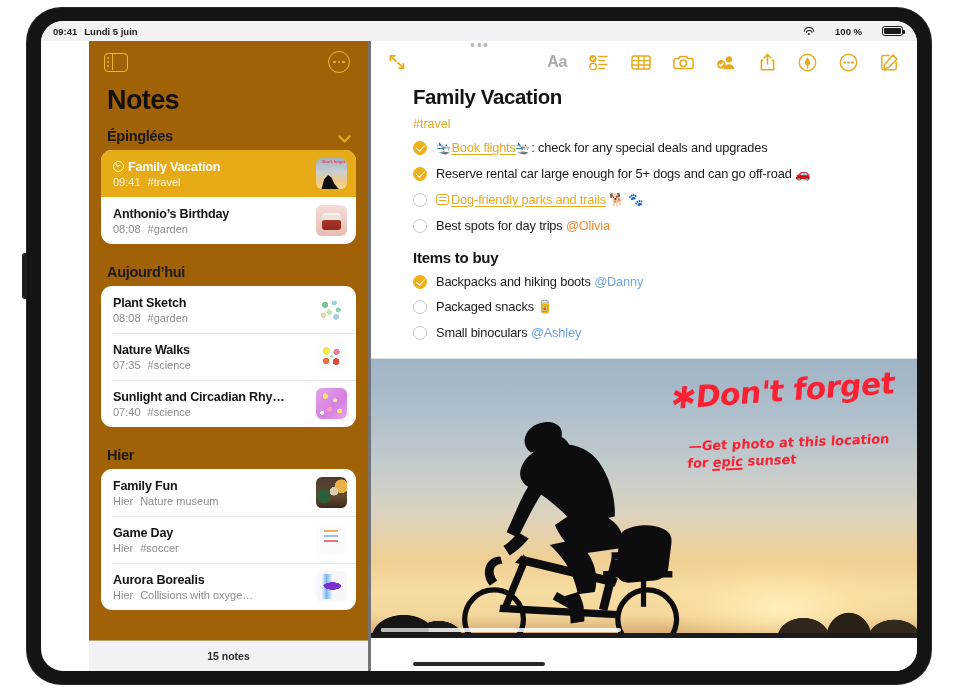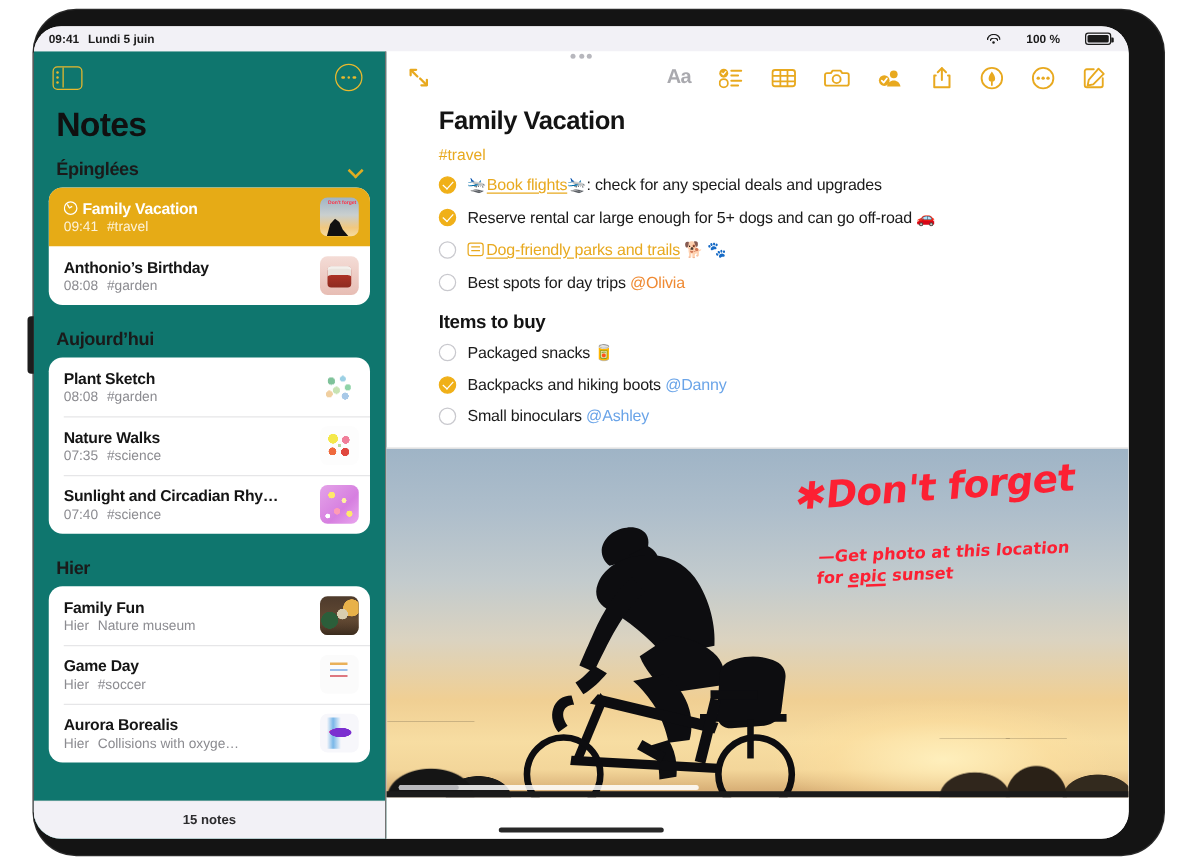--- a/index.html
+++ b/index.html
@@ -22,21 +22,21 @@
   #device::after {
     content: "";
     position: absolute;
     left: -5px; top: 245px;
     width: 5px; height: 46px;
     background: #1d1d1d;
     border-radius: 3px 0 0 3px;
   }
   #screen {
     position: absolute;
-    left: 0; top: 13px;
+    left: 14px; top: 13px;
     width: 876px; height: 650px;
     border-radius: 22px;
     overflow: hidden;
     background: #ffffff;
     display: flex;
     flex-direction: column;
   }
 
   
   #statusbar {
@@ -89,24 +89,25 @@
     display: flex; gap: 2.6px;
     z-index: 20;
   }
   #multitask span {
     width: 4px; height: 4px; border-radius: 50%; background: #b7b7bd;
   }
 
   
   #sidebar {
     width: 282px; flex: 0 0 282px;
-    background: #0f766e;
+    background: #a16207;
     display: flex; flex-direction: column;
     position: relative;
-    border-right: 1px solid #737373;
+    border-right: 3px solid #737373;
+    margin-left: 48px;
   }
   .side-toolbar {
     height: 42px; flex: 0 0 42px;
     display: flex; align-items: center;
     padding: 0 18px 0 15px;
   }
   .sb-toggle { width: 24px; height: 19px; position: relative; cursor: pointer; }
   .sb-toggle .frame {
     position: absolute; inset: 0;
     border: 1.9px solid #eab92d; border-radius: 4px;
@@ -695,30 +696,30 @@
             <div class="check-item">
               <span class="cbox"></span>
               <span>
                 <span>Best spots for day trips </span><span class="mention-orange">@Olivia</span>
               </span>
             </div>
 
             <div class="sec-title">Items to buy</div>
 
             <div class="check-item">
+              <span class="cbox done"></span>
+              <span>
+                <span>Backpacks and hiking boots </span><span class="mention-blue">@Danny</span>
+              </span>
+            </div>
+
+            <div class="check-item">
               <span class="cbox"></span>
               <span>
                 <span>Packaged snacks </span><span class="emo">🥫</span>
-              </span>
-            </div>
-
-            <div class="check-item">
-              <span class="cbox done"></span>
-              <span>
-                <span>Backpacks and hiking boots </span><span class="mention-blue">@Danny</span>
               </span>
             </div>
 
             <div class="check-item">
               <span class="cbox"></span>
               <span>
                 <span>Small binoculars </span><span class="mention-blue">@Ashley</span>
               </span>
             </div>
           </div>

